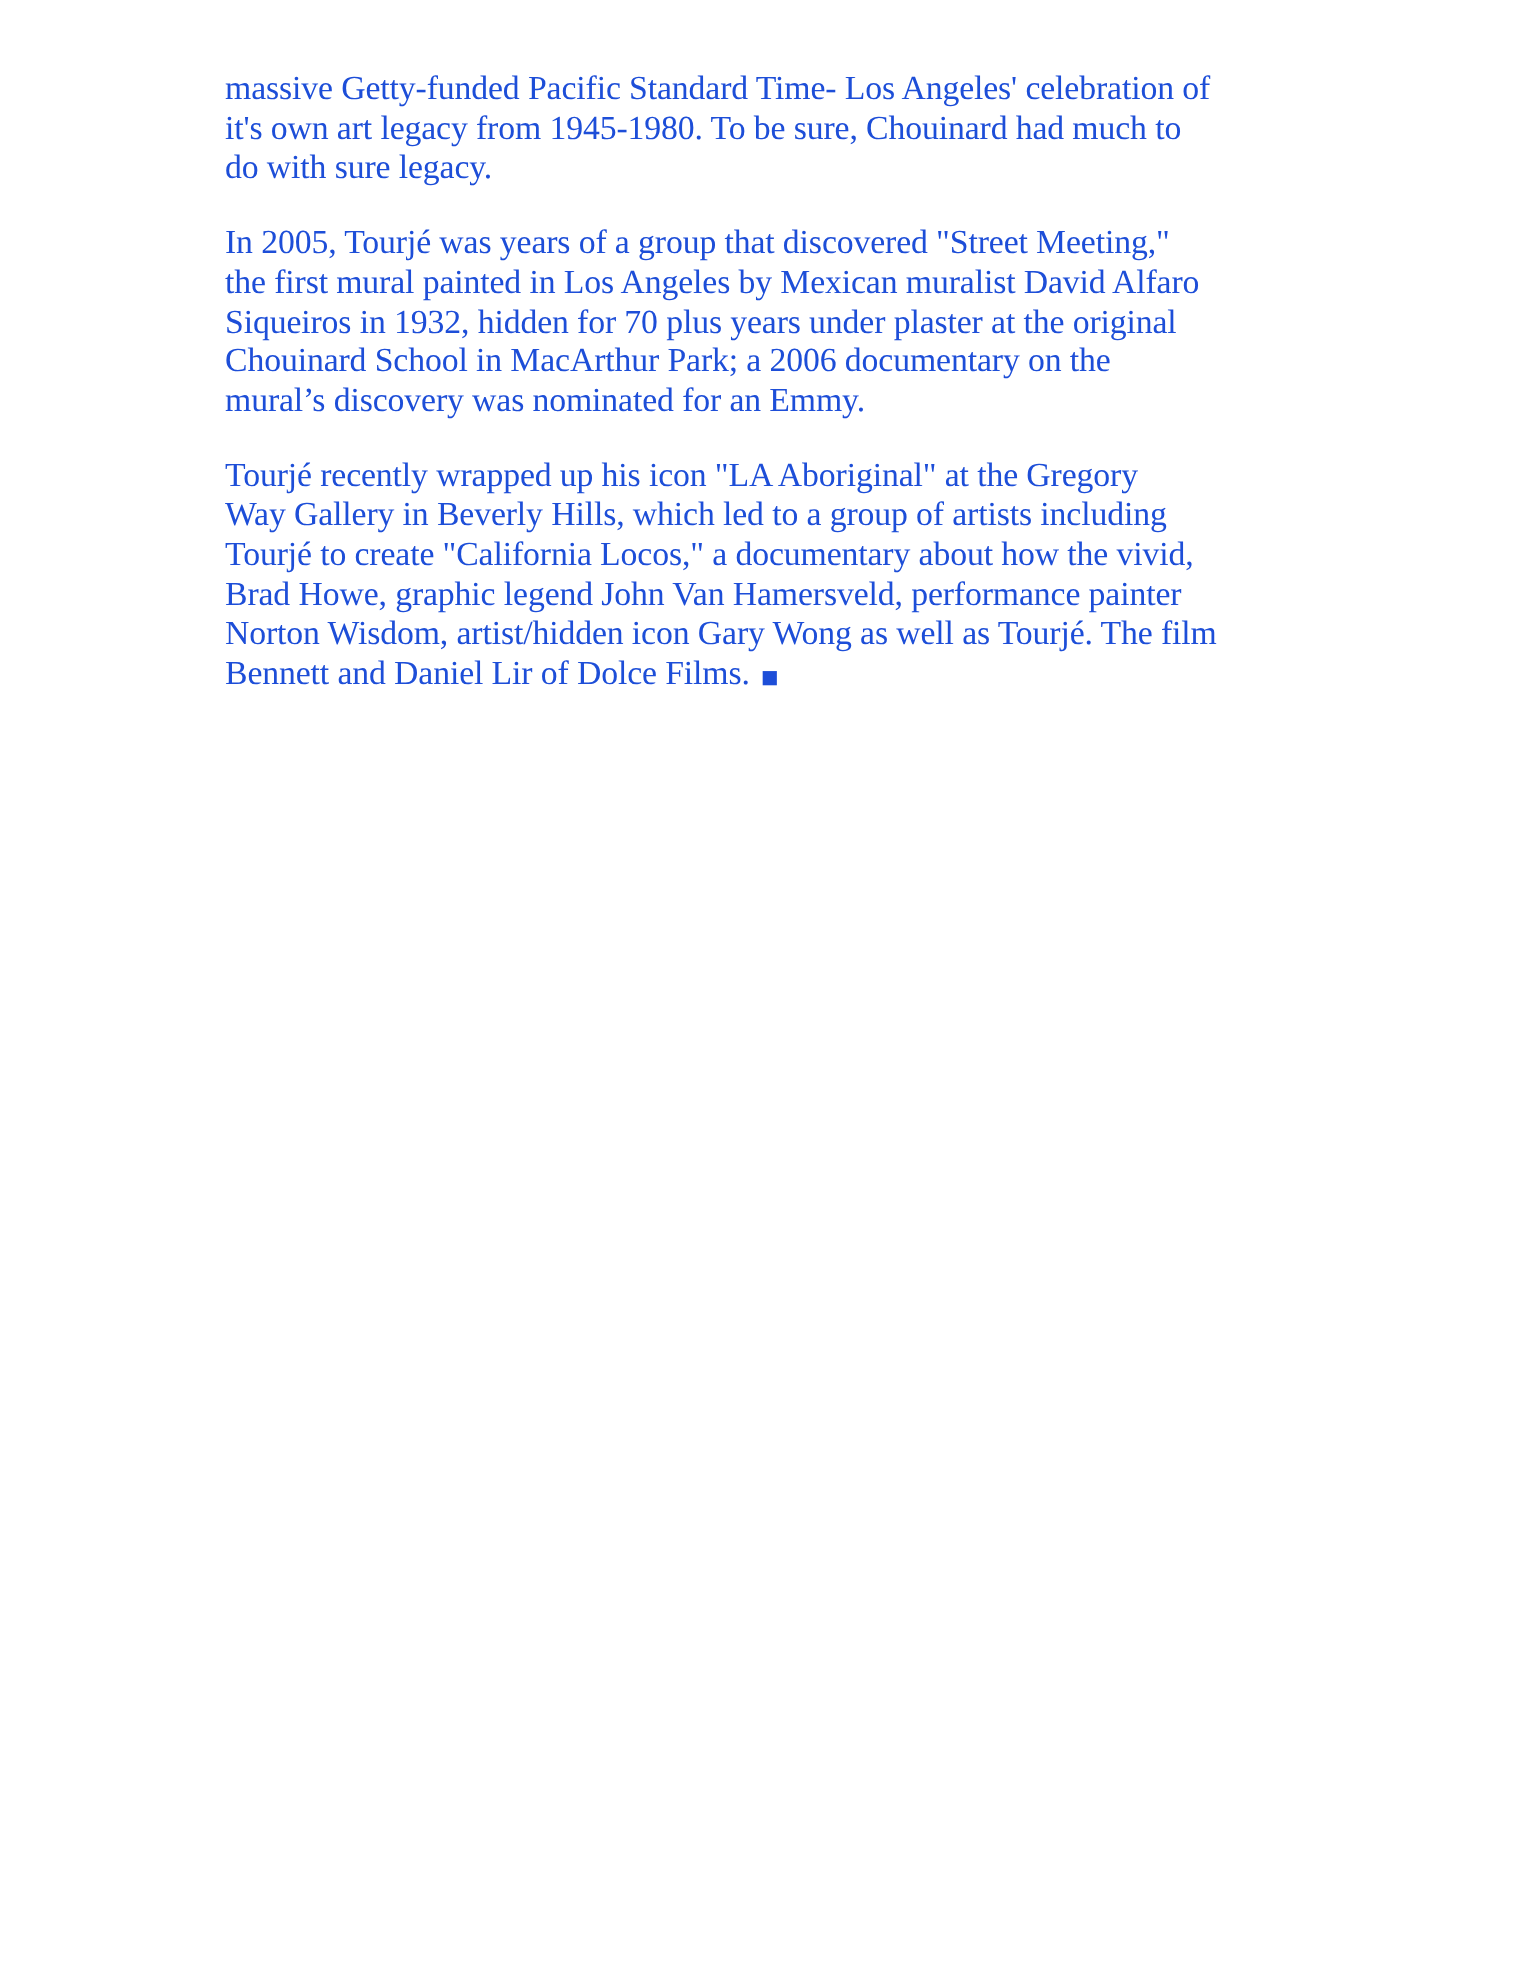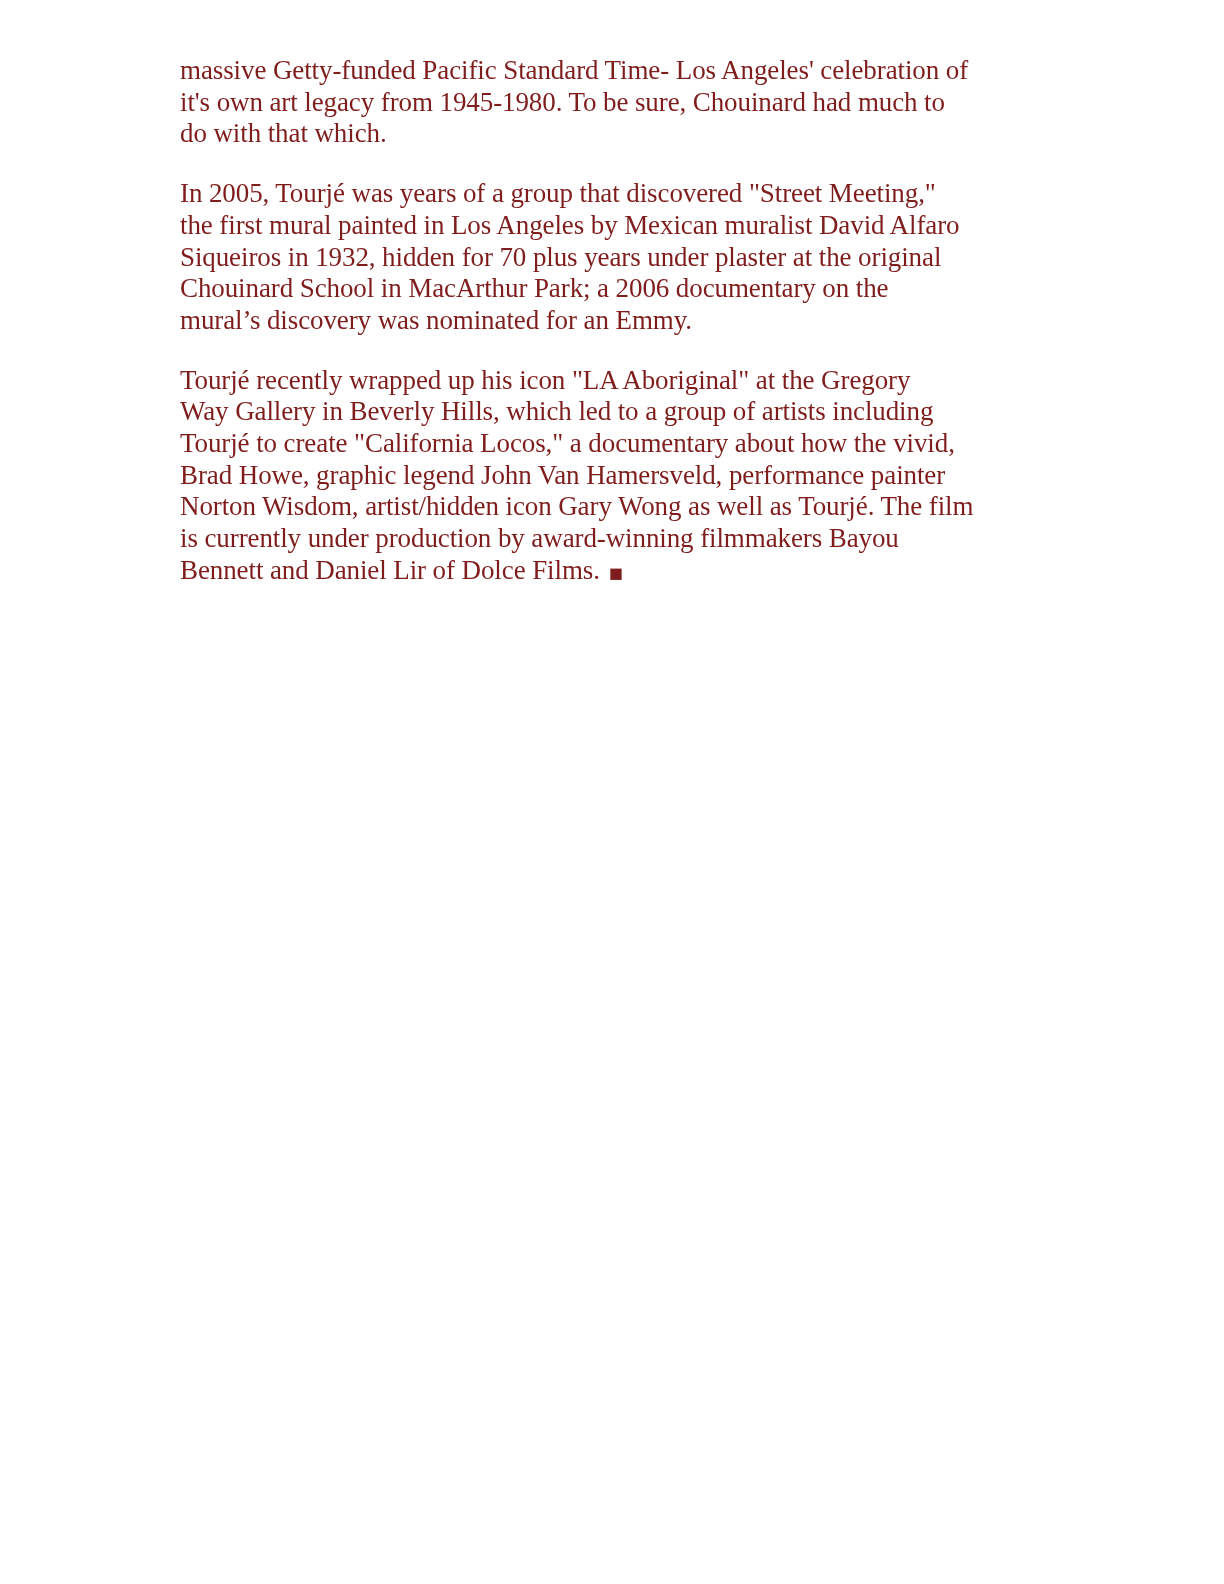--- a/index.html
+++ b/index.html
@@ -19,21 +19,21 @@
     position: absolute;
     top: 55px;
     left: 180px;
     width: 880px;
   }
   .article p {
     margin: 0 0 28px 0;
     font-size: 27px;
     line-height: 31.7px;
     letter-spacing: -0.1px;
-    color: #7f1d1d;
+    color: #1d4ed8;
   }
   .line {
     display: block;
     white-space: pre;
   }
   .endmark {
     display: inline-block;
     font-size: 0.55em;
     margin-left: 9px;
     vertical-align: 1px;
@@ -42,35 +42,34 @@
 </style>
 </head>
 <body>
 
 <div class="page">
   <div class="article">
 
     <p>
       <span class="line">massive Getty-funded Pacific Standard Time- Los Angeles' celebration of</span>
       <span class="line">it's own art legacy from 1945-1980. To be sure, Chouinard had much to</span>
-      <span class="line">do with that which.</span>
+      <span class="line">do with sure legacy.</span>
     </p>
 
     <p>
       <span class="line">In 2005, Tourjé was years of a group that discovered "Street Meeting,"</span>
       <span class="line">the first mural painted in Los Angeles by Mexican muralist David Alfaro</span>
       <span class="line">Siqueiros in 1932, hidden for 70 plus years under plaster at the original</span>
       <span class="line">Chouinard School in MacArthur Park; a 2006 documentary on the</span>
       <span class="line">mural’s discovery was nominated for an Emmy.</span>
     </p>
 
     <p>
       <span class="line">Tourjé recently wrapped up his icon "LA Aboriginal" at the Gregory</span>
       <span class="line">Way Gallery in Beverly Hills, which led to a group of artists including</span>
       <span class="line">Tourjé to create "California Locos," a documentary about how the vivid,</span>
       <span class="line">Brad Howe, graphic legend John Van Hamersveld, performance painter</span>
       <span class="line">Norton Wisdom, artist/hidden icon Gary Wong as well as Tourjé. The film</span>
-      <span class="line">is currently under production by award-winning filmmakers Bayou</span>
       <span class="line"><span>Bennett and Daniel Lir of Dolce Films.</span><span class="endmark">■</span></span>
     </p>
 
   </div>
 </div>
 
 </body></html>

